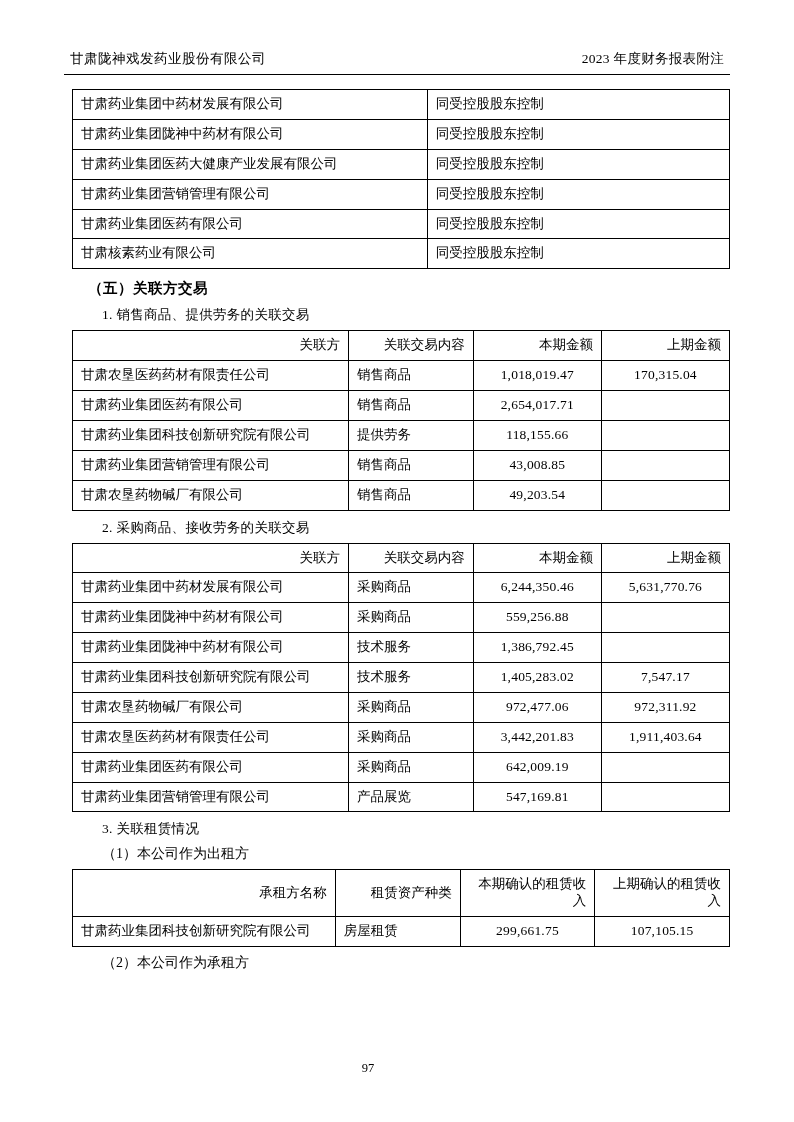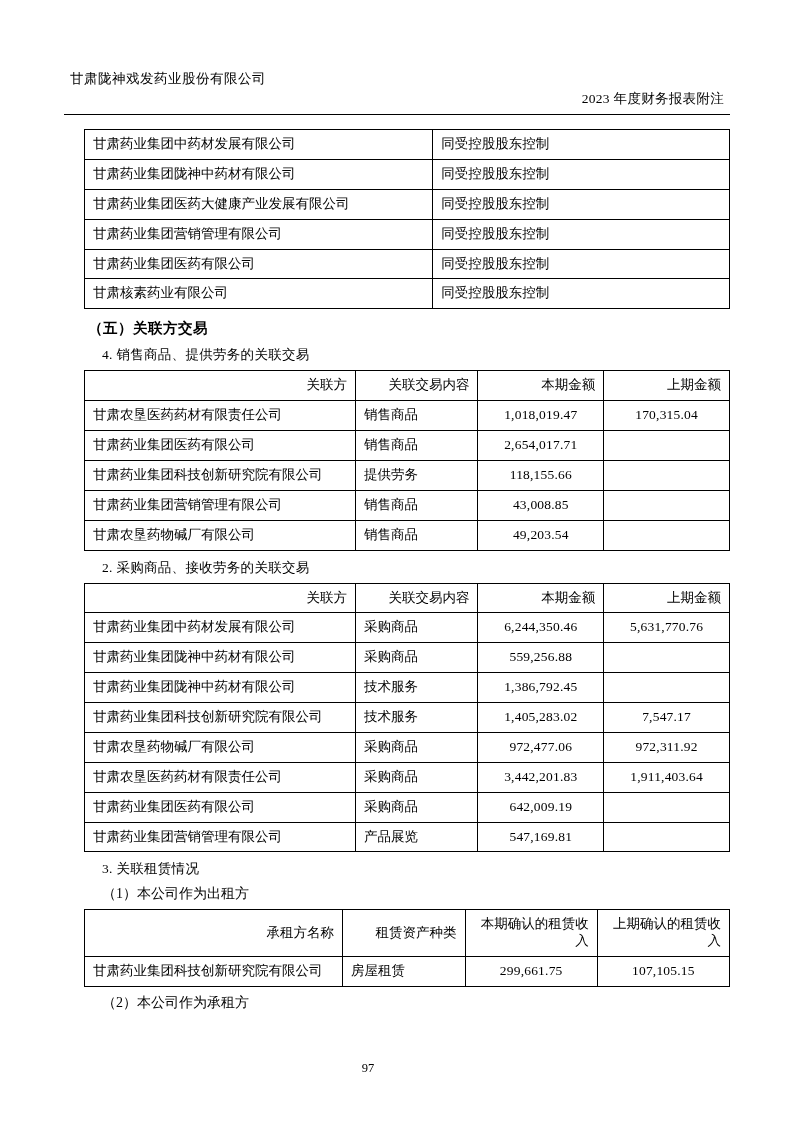--- a/index.html
+++ b/index.html
@@ -24,21 +24,21 @@
   .header {
     display: flex;
     justify-content: space-between;
     align-items: center;
     font-size: 13.5px;
     padding: 0 6px 6px 6px;
     border-bottom: 1.6px solid #000;
     margin-bottom: 14px;
   }
   .header-left { letter-spacing: 0.5px; }
-  .header-right { letter-spacing: 0.3px; margin-top: 40px; }
+  .header-right { letter-spacing: 0.3px; }
 
   table {
     border-collapse: collapse;
     width: 100%;
     table-layout: fixed;
   }
   table.doc-table td, table.doc-table th {
     border: 0.8px solid #000;
     font-size: 13.5px;
     font-weight: normal;
@@ -56,21 +56,21 @@
   }
   .subheading {
     font-size: 13.5px;
     margin: 8px 0 6px 38px;
     letter-spacing: 0.3px;
   }
   .para {
     font-size: 14px;
     margin: 7px 0 6px 38px;
   }
-  .tbl-wrap { margin: 2px 0 4px 12px; padding-left: 8px; }
+  .tbl-wrap { margin: 2px 0 4px 0; padding-left: 8px; }
 
   .thead-cell { text-align: right; }
 
   .money {
     text-align: center;
     font-family: "Liberation Serif", "DejaVu Serif", serif;
     letter-spacing: 0.2px;
   }
   .cell-name { text-align: left; padding-left: 10px; }
 
@@ -123,21 +123,21 @@
         <tr>
           <td class="cell-name">甘肃核素药业有限公司</td>
           <td class="t-center">同受控股股东控制</td>
         </tr>
       </tbody>
     </table>
   </div>
 
   <div class="heading-bold">（五）关联方交易</div>
 
-  <div class="subheading">4. 销售商品、提供劳务的关联交易</div>
+  <div class="subheading">1. 销售商品、提供劳务的关联交易</div>
 
   <div class="tbl-wrap">
     <table class="doc-table">
       <colgroup>
           <col style="width:42%">
           <col style="width:19%">
           <col style="width:19.5%">
           <col style="width:19.5%">
         </colgroup>
       <thead>

